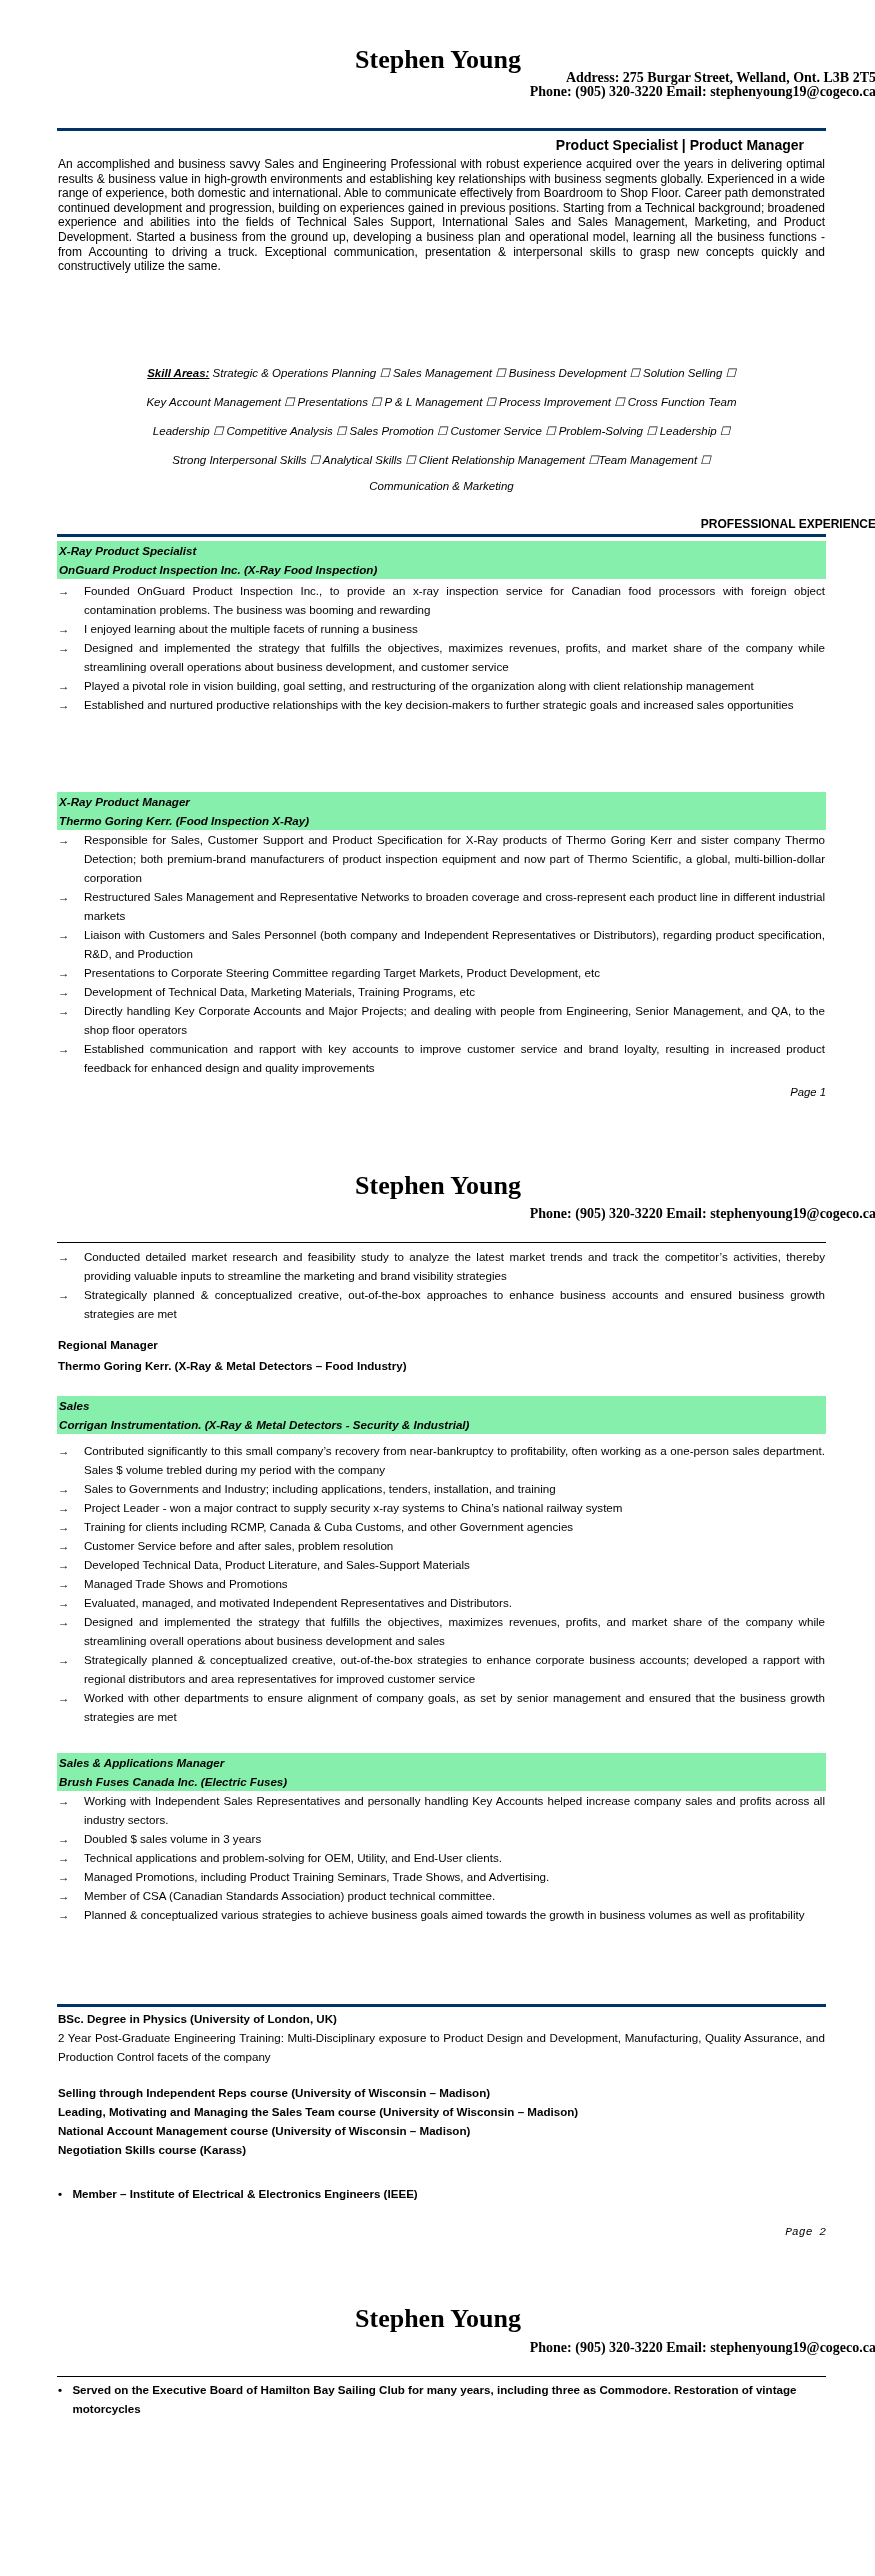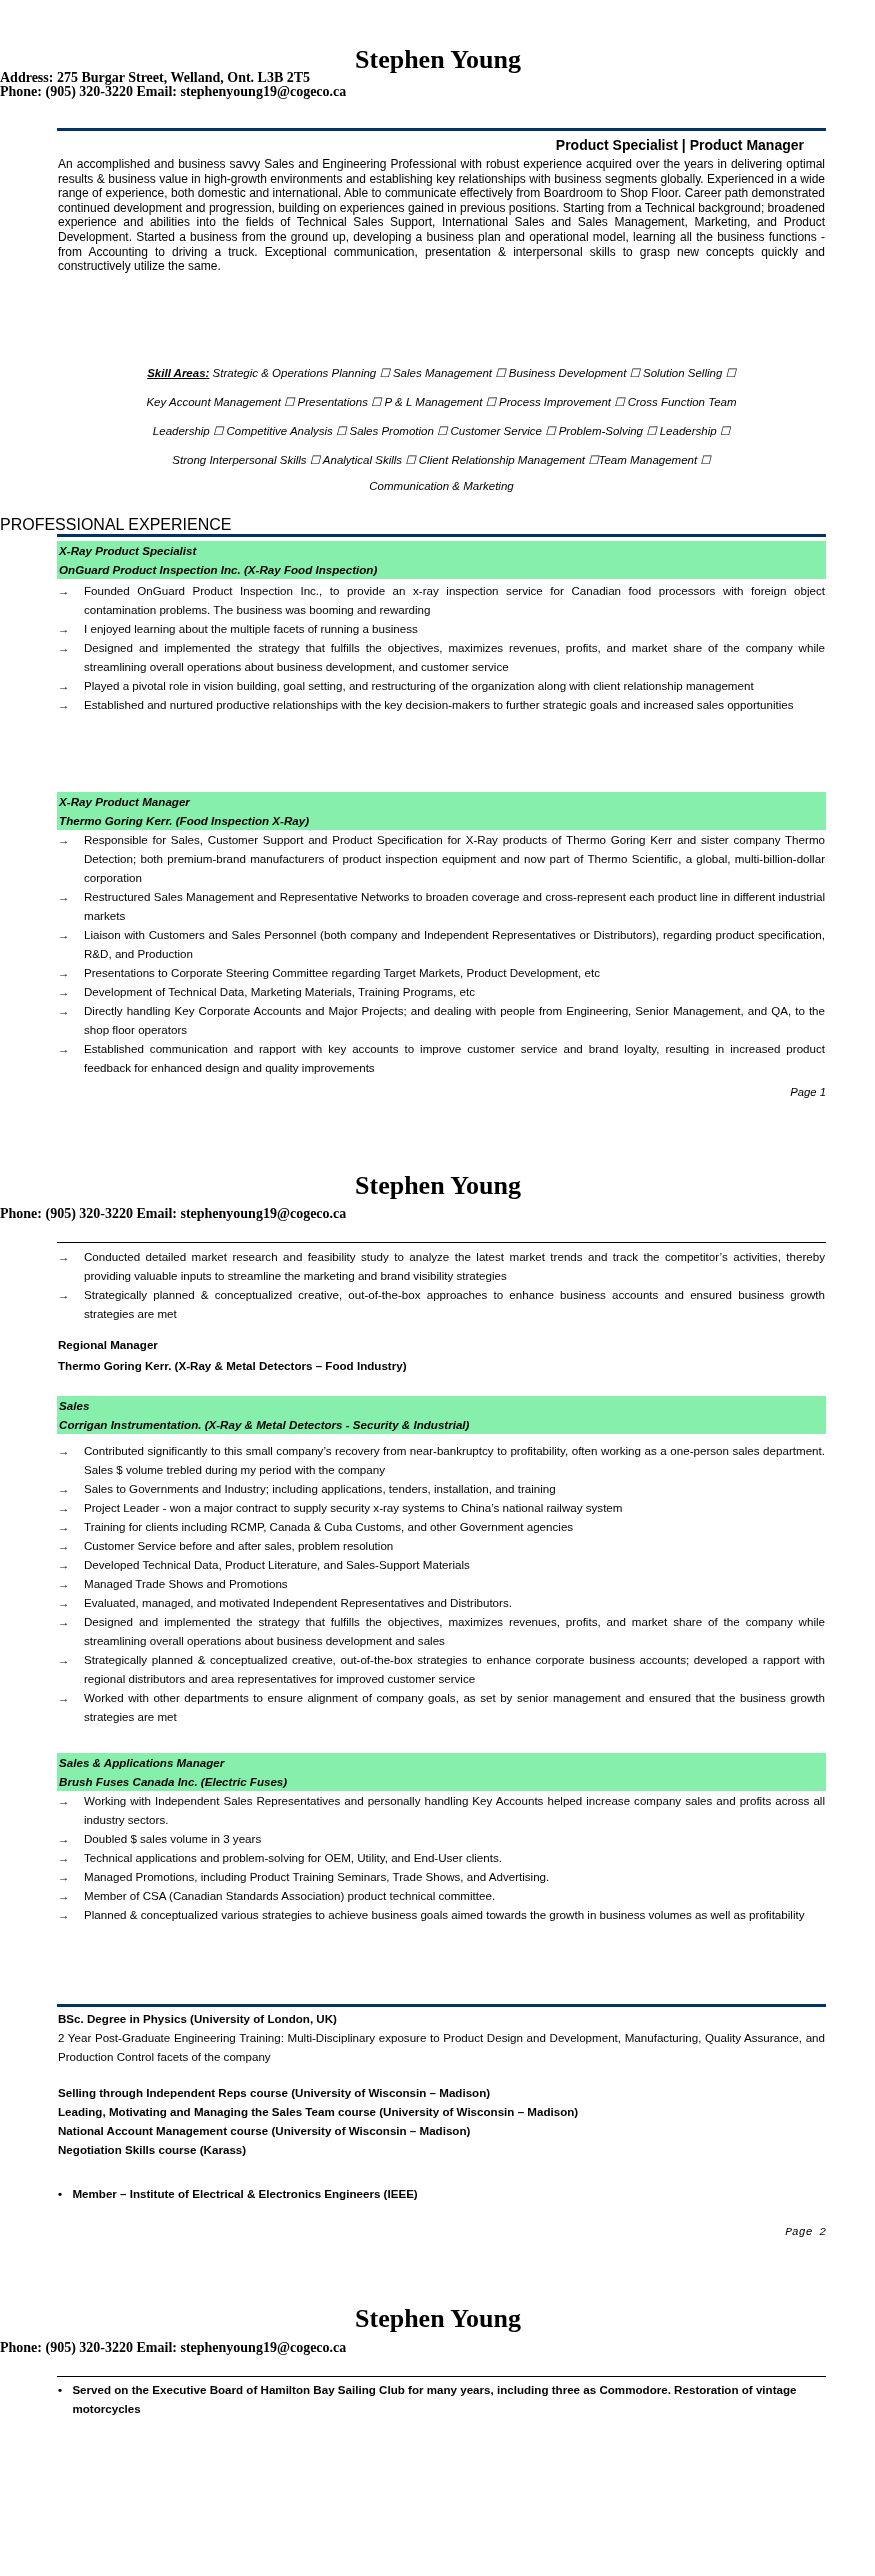--- a/index.html
+++ b/index.html
@@ -1,27 +1,27 @@
 <!DOCTYPE html>
 <html style="font-size:8.2px"><head>
 <meta charset="utf-8">
 <style>
   html, body { margin: 0; padding: 0; background: #ffffff; }
   body { width: 876px; height: 3400px; position: relative; overflow: hidden; color: #000; font-family: "Liberation Sans", sans-serif; }
   .page { position: absolute; left: 0; width: 876px; }
   .abs { position: absolute; }
   .name { left: 0; width: 876px; text-align: center; font-family: "Liberation Serif", serif; font-weight: bold; font-size: 26px; line-height: 29px; }
-  .contact { left: 0; width: 876px; text-align: left; font-family: "Liberation Serif", serif; font-weight: bold; font-size: 14px; line-height: 15.5px; }
+  .contact { left: 0; width: 876px; text-align: right; font-family: "Liberation Serif", serif; font-weight: bold; font-size: 14px; line-height: 15.5px; }
   .navy-rule { left: 57px; width: 769px; height: 2.6px; background: #003366; }
   .black-rule { left: 57px; width: 769px; height: 1px; background: #000; }
   .headline { left: 0; width: 804px; text-align: right; font-weight: bold; font-size: 14px; line-height: 16.5px; }
   .summary { left: 58px; width: 767px; font-size: 12px; line-height: 14.6px; text-align: justify; }
   .skills { left: 58px; width: 767px; text-align: center; font-style: italic; font-size: 11.5px; line-height: 29px; }
   .skills .lbl { font-weight: bold; text-decoration: underline; }
-  .sec-title { left: 0; width: 876px; text-align: left; font-weight: normal; font-size: 16px; line-height: 13.4px; }
+  .sec-title { left: 0; width: 876px; text-align: right; font-weight: bold; font-size: 12px; line-height: 13.4px; }
   .job-bar { left: 57px; width: 769px; background: #86efac; padding: 0 2.1px; box-sizing: border-box; font-weight: bold; font-style: italic; font-size: 11.6px; line-height: 19px; }
   .job-plain { left: 58px; width: 767px; font-weight: bold; font-size: 11.6px; line-height: 20.6px; }
   ul.bullets { list-style: none; margin: 0; padding: 0; left: 58px; width: 767px; }
   ul.bullets li { position: relative; padding-left: 26px; font-size: 11.6px; line-height: 19px; text-align: justify; }
   ul.bullets li .arrow { position: absolute; left: 0; top: 0; width: 15.5px; }
   .page-num { right: 50px; font-style: italic; font-size: 11.3px; line-height: 13.4px; }
   .edu { left: 58px; width: 767px; font-size: 11.6px; line-height: 19px; }
   .edu .b { font-weight: bold; }
   .edu p { margin: 0; text-align: justify; }
   ul.dots { list-style: none; margin: 0; padding: 0; left: 58px; width: 767px; }

